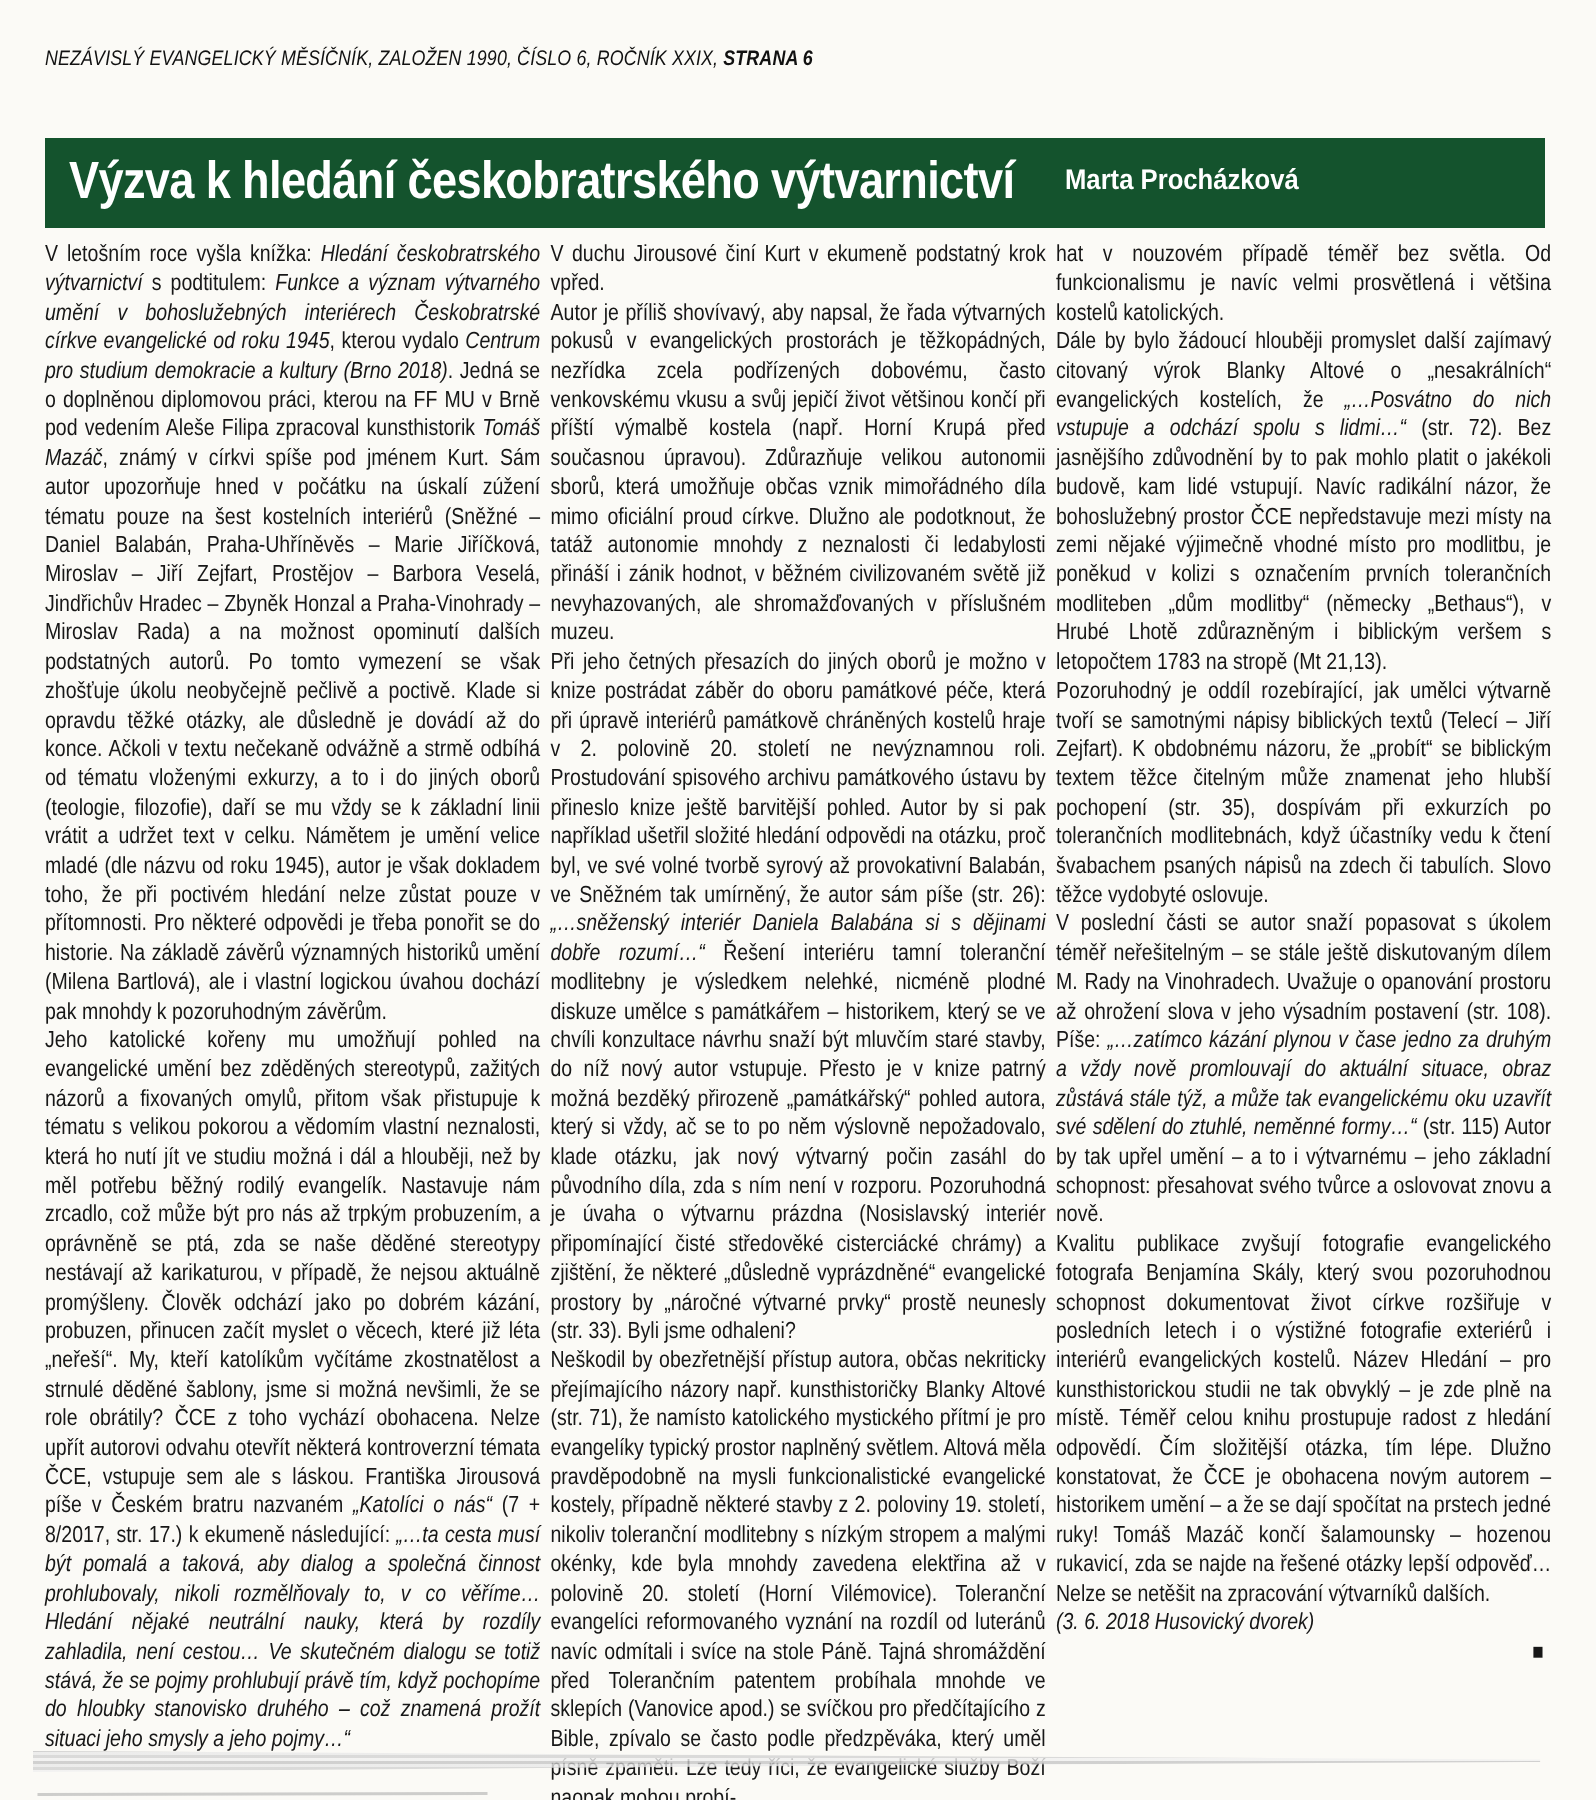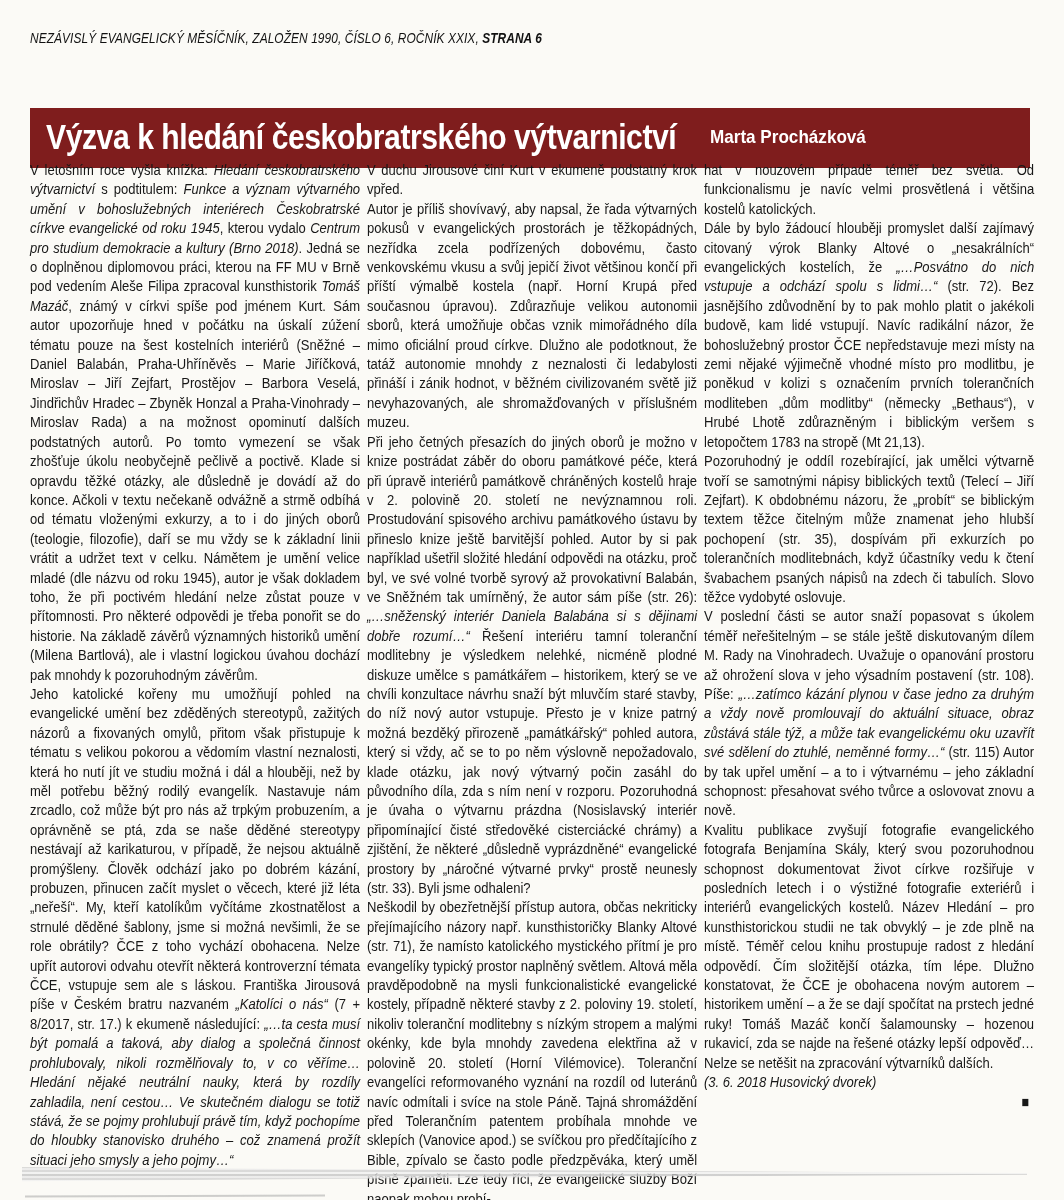--- a/index.html
+++ b/index.html
@@ -10,22 +10,22 @@
   }
   
   .masthead{
     position:absolute;left:30px;top:30px;white-space:nowrap;
     font-style:italic;font-size:14px;letter-spacing:.1px;color:#111;
     transform:scaleX(.85);transform-origin:0 0;
   }
   .masthead b{font-weight:bold;}
   
   .titlebar{
-    position:absolute;left:30px;top:108px;width:1000px;height:60px;
-    background:#7f1d1d;
+    position:absolute;left:30px;top:92px;width:1000px;height:60px;
+    background:#14532d;
   }
   .title{
     position:absolute;left:16px;top:50%;
     transform:translateY(-52%) scaleX(.86);transform-origin:0 50%;
     font-size:35px;font-weight:bold;color:#fff;white-space:nowrap;letter-spacing:-.5px;
   }
   .author{
     position:absolute;left:680px;top:50%;
     transform:translateY(-55%) scaleX(.9);transform-origin:0 50%;
     font-size:19px;font-weight:bold;color:#fff;white-space:nowrap;

